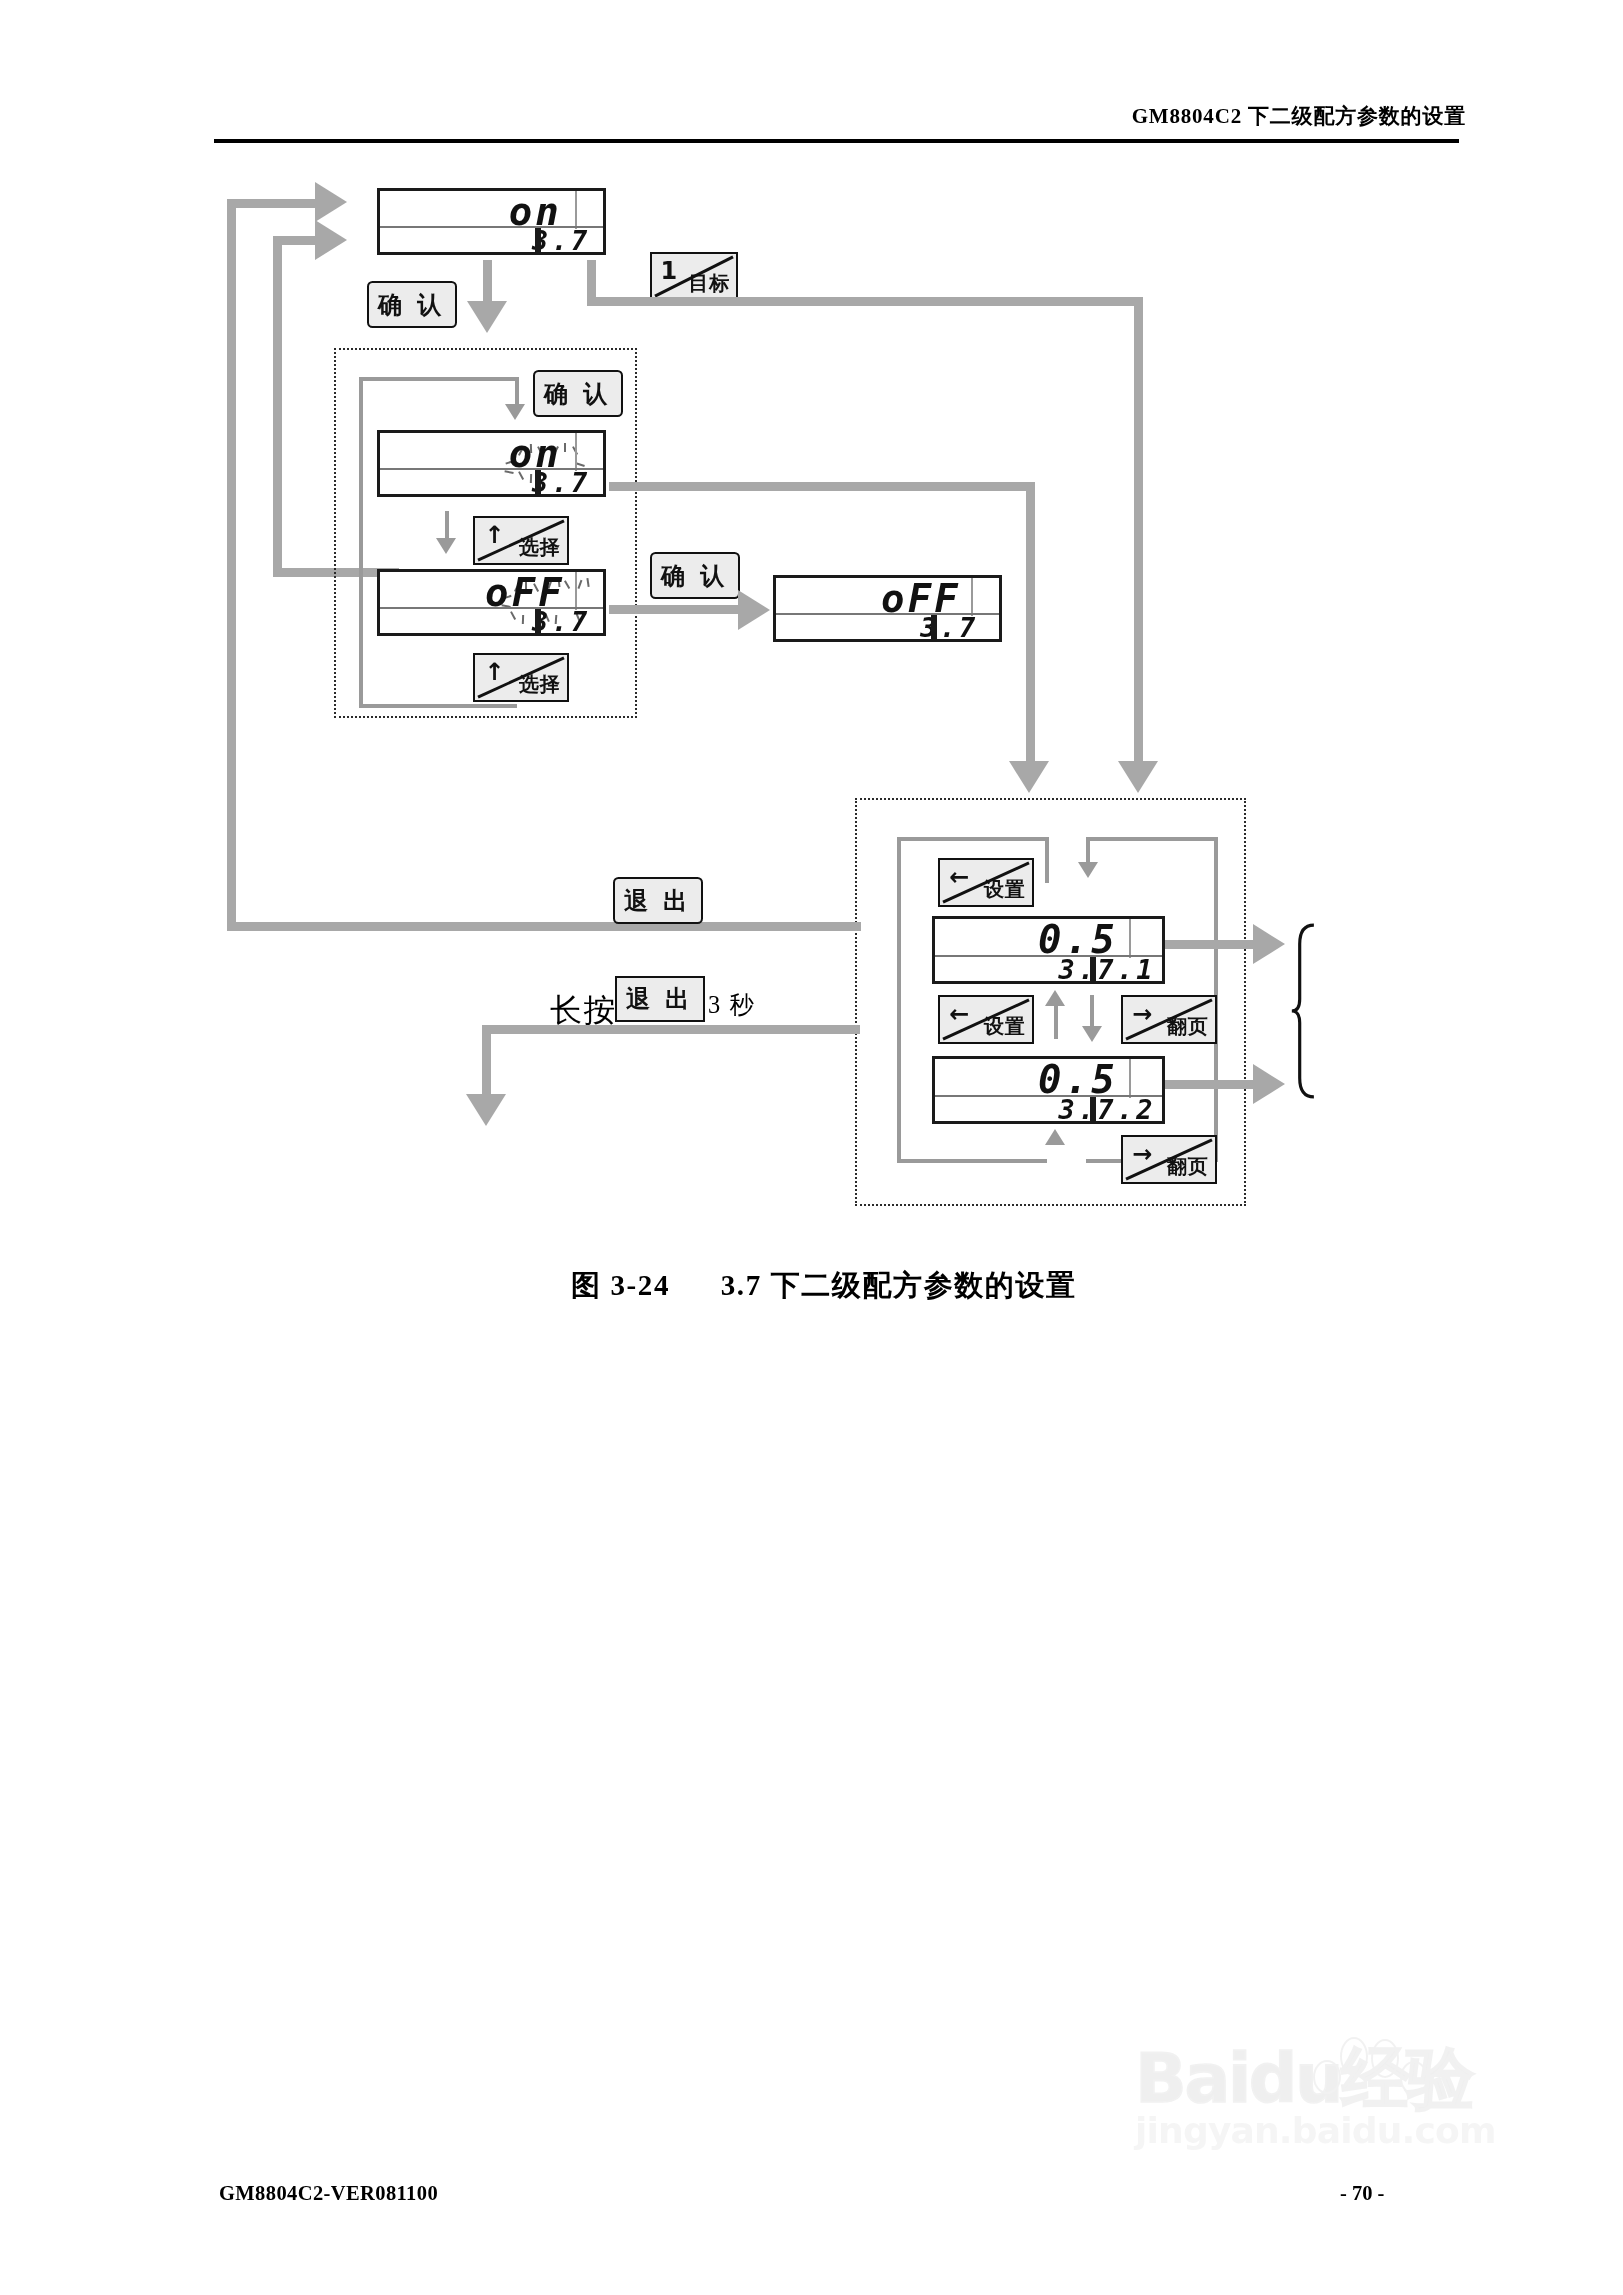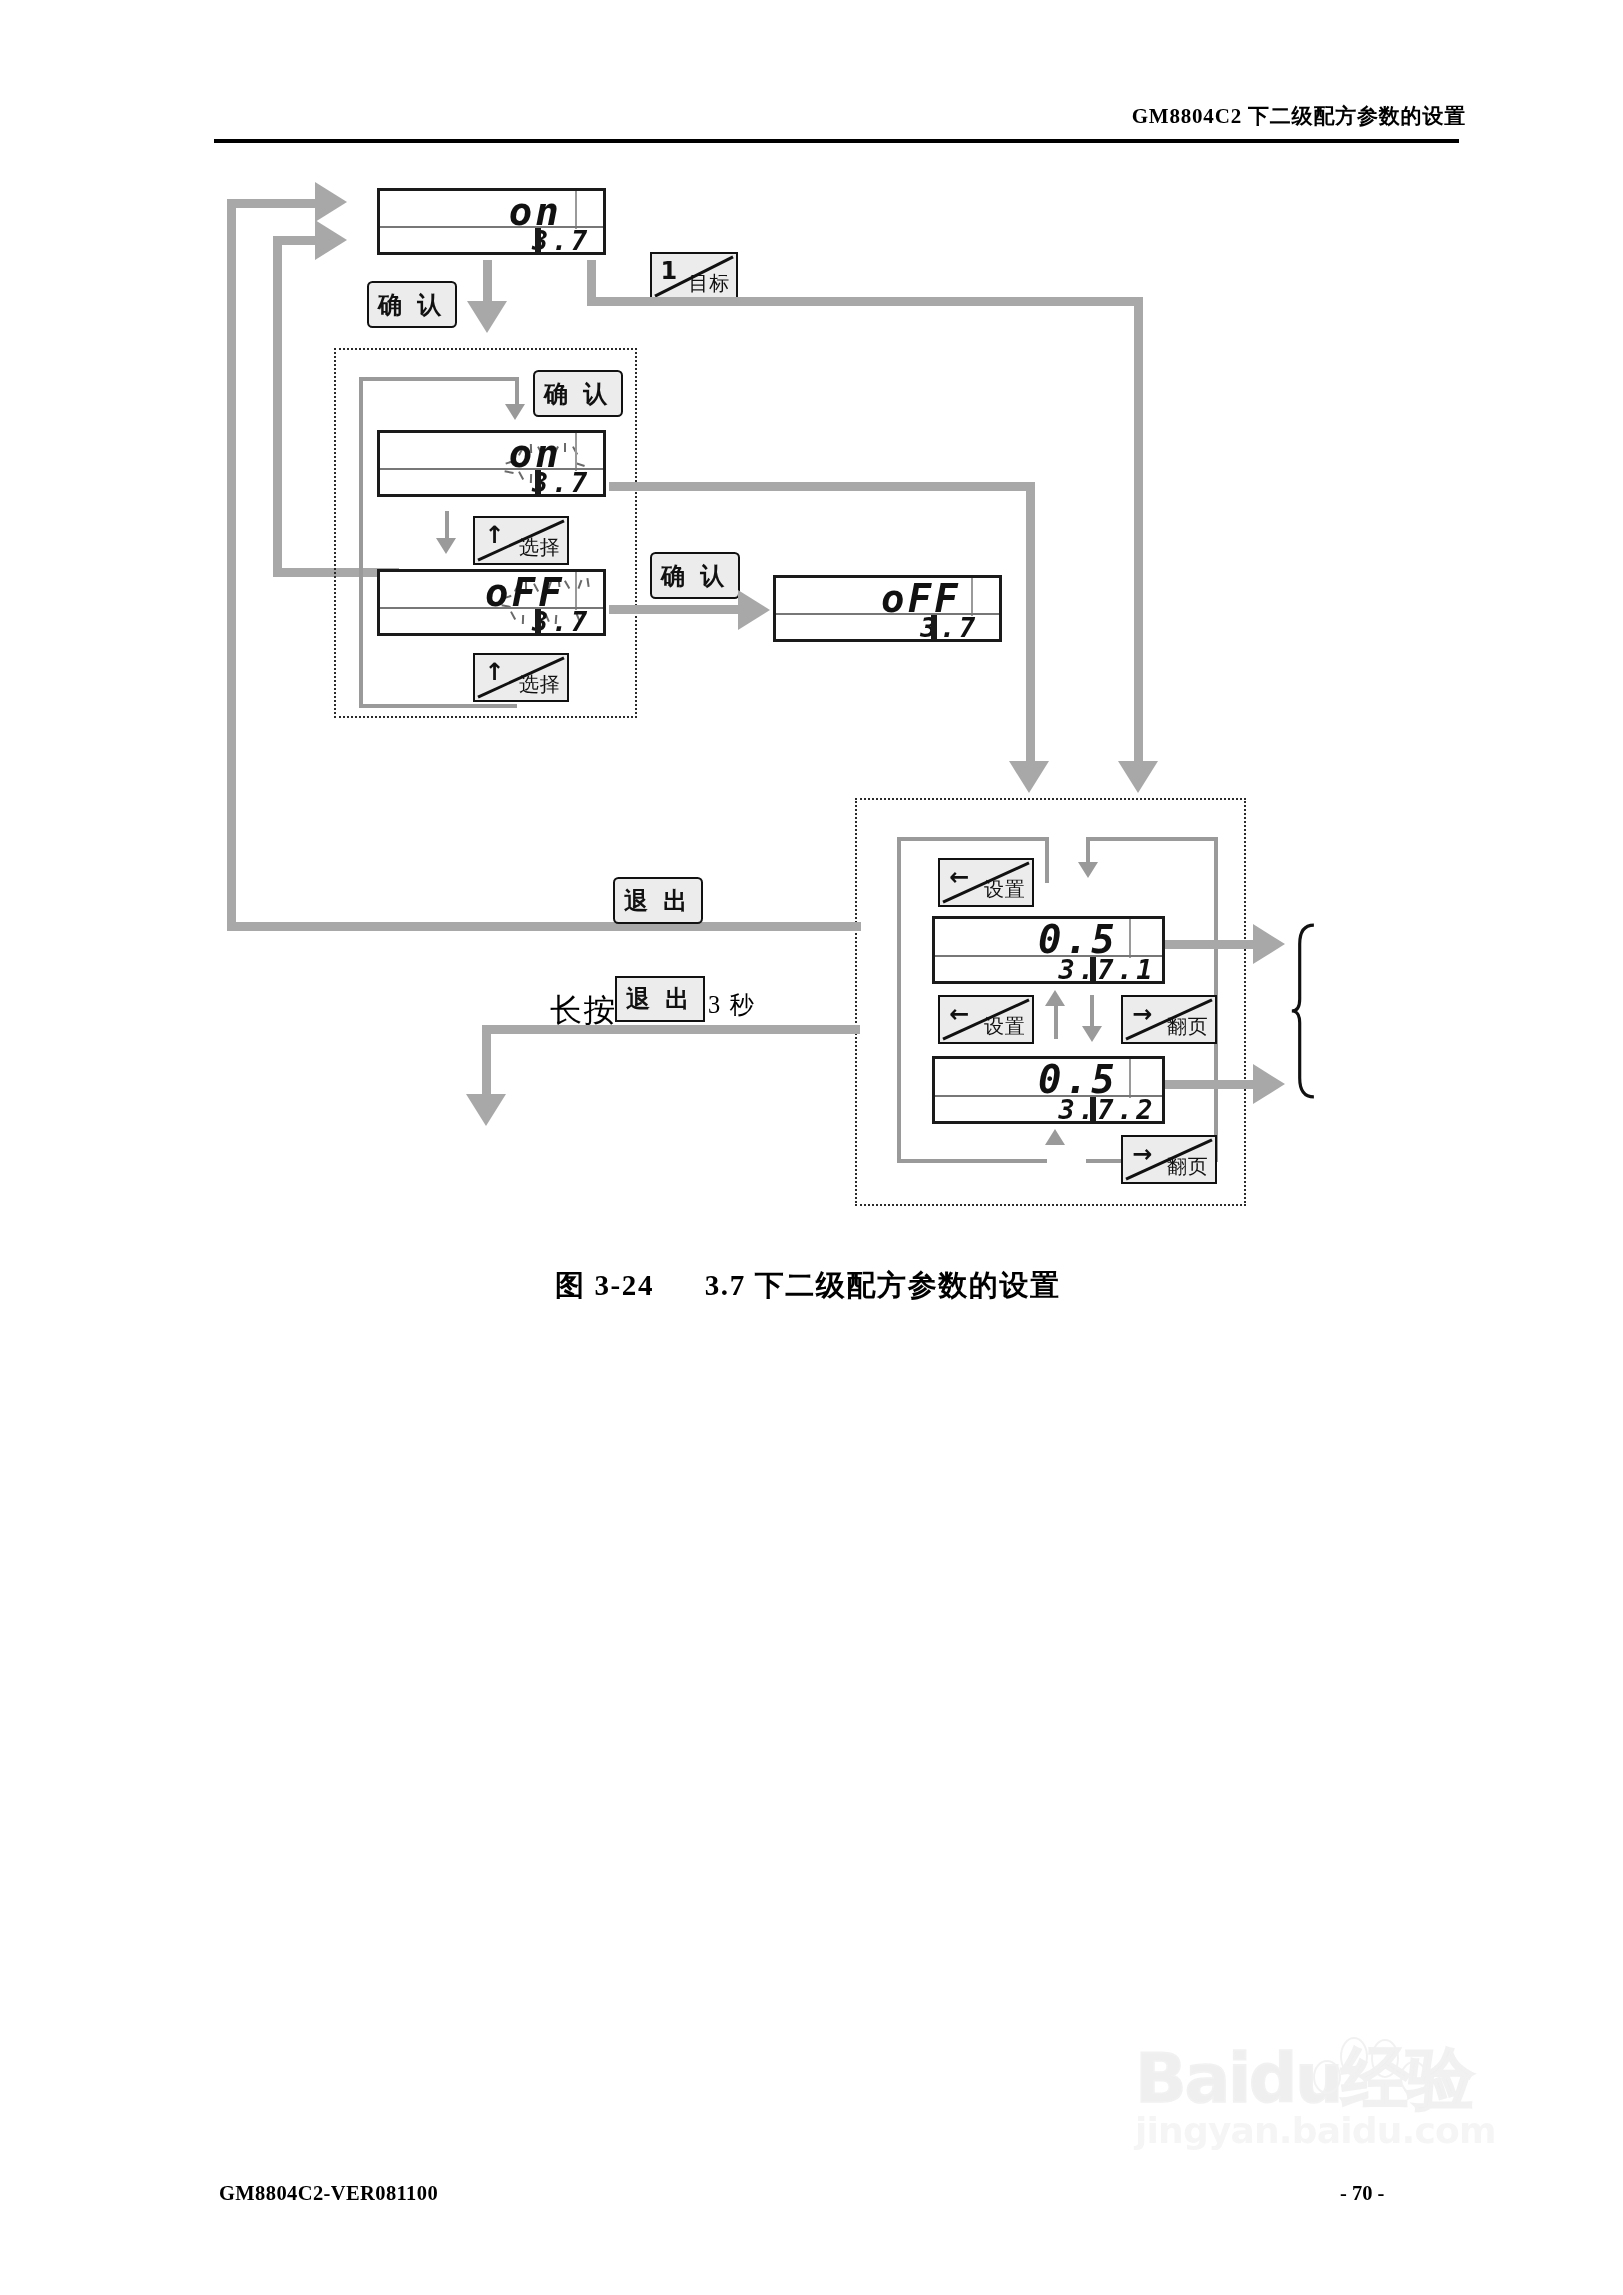--- a/index.html
+++ b/index.html
@@ -70,21 +70,21 @@
     position:absolute;border:2.4px solid #111;background:#ececec;
     box-sizing:border-box;display:flex;align-items:center;justify-content:center;
     font-family:"Liberation Serif", serif;font-weight:bold;color:#111;
   }
   .key-rnd{border-radius:5.5px;}
   .key-lbl{letter-spacing:4.7px;font-size:24px;}
   .key-slash{position:absolute;left:0;top:0;width:100%;height:100%;overflow:hidden;}
   .key-slash svg{display:block;width:100%;height:100%;}
   .key-ul{position:absolute;left:10%;top:6%;font-size:24px;font-weight:bold;
           font-family:"DejaVu Sans", sans-serif;}
-  .key-lr{position:absolute;right:7%;bottom:4%;font-size:20px;font-weight:normal;
+  .key-lr{position:absolute;right:7%;bottom:4%;font-size:20px;font-weight:bold;
           letter-spacing:0.8px;font-family:"Liberation Serif",serif;}
 
   
   .dotbox{position:absolute;border:2.4px dotted #2a2a2a;box-sizing:border-box;}
 
   
   .txt{position:absolute;font-family:"Liberation Serif", serif;color:#000;}
   .note{font-size:23px;line-height:33px;letter-spacing:0.8px;}
   .caption{font-size:29px;font-weight:bold;letter-spacing:1.6px;}
   .brace{position:absolute;}
@@ -351,21 +351,21 @@
   <div class="key" style="left:615px;top:976px;width:90px;height:46px;">
     <span class="key-lbl">退 出</span>
   </div>
   <div class="txt" style="left:708px;top:989px;font-size:24.4px;letter-spacing:1.6px;">3 秒</div>
 
   <div class="conn" style="left:482px;top:1025px;width:378px;height:8.7px;"></div>
   <div class="conn" style="left:482px;top:1025px;width:8.7px;height:79px;"></div>
   <div class="ah ah-d" style="left:466px;top:1094px;"></div>
 
 
-  <div class="txt caption" style="left:555px;top:1266px;white-space:nowrap;font-family:Liberation Serif, serif;">
+  <div class="txt caption" style="left:571px;top:1266px;white-space:nowrap;font-family:Liberation Serif, serif;">
     <span>图 3-24</span>
     <span style="display:inline-block;width:33px;"></span>
     <span>3.7 下二级配方参数的设置</span>
   </div>
 
   <div class="watermark">
     <div class="wm-paw">
       <span style="left:0px;top:24px;width:24px;height:30px;"></span>
       <span style="left:27px;top:1.6px;width:24px;height:35px;"></span>
       <span style="left:58px;top:3.2px;width:24px;height:35px;"></span>

